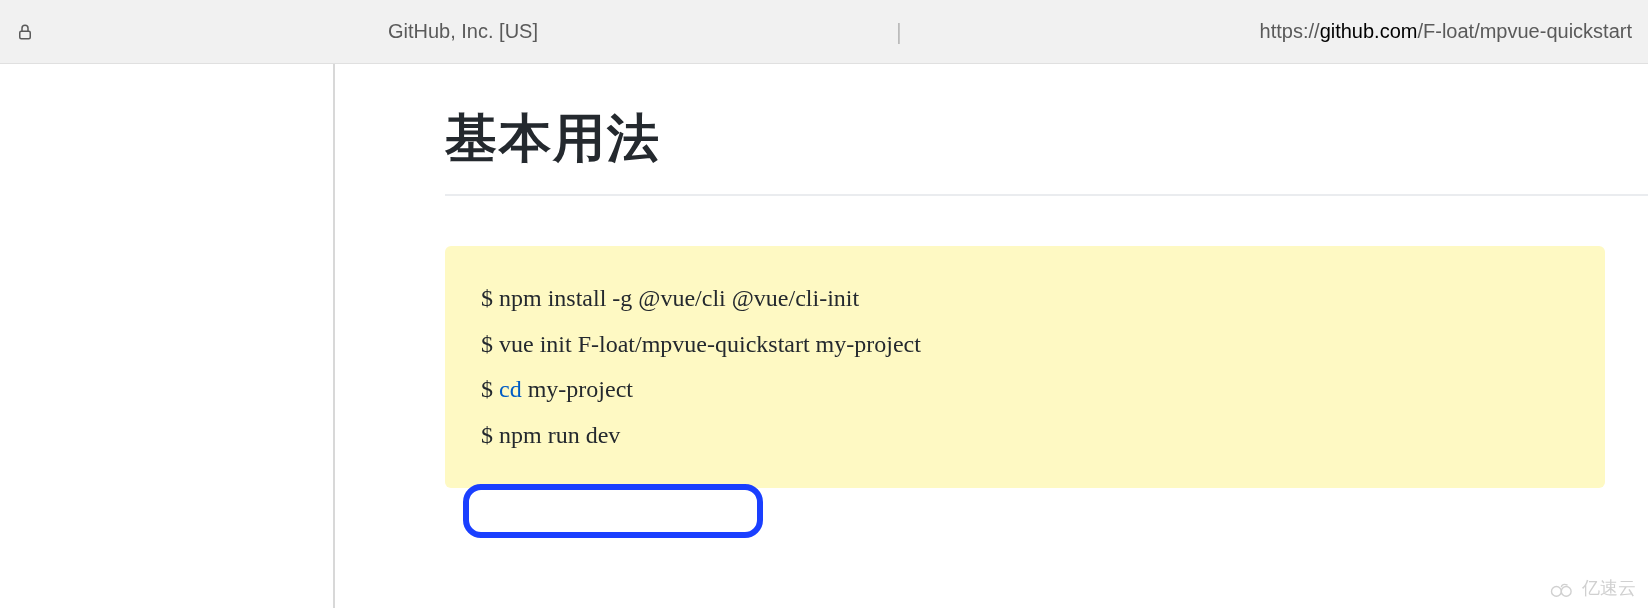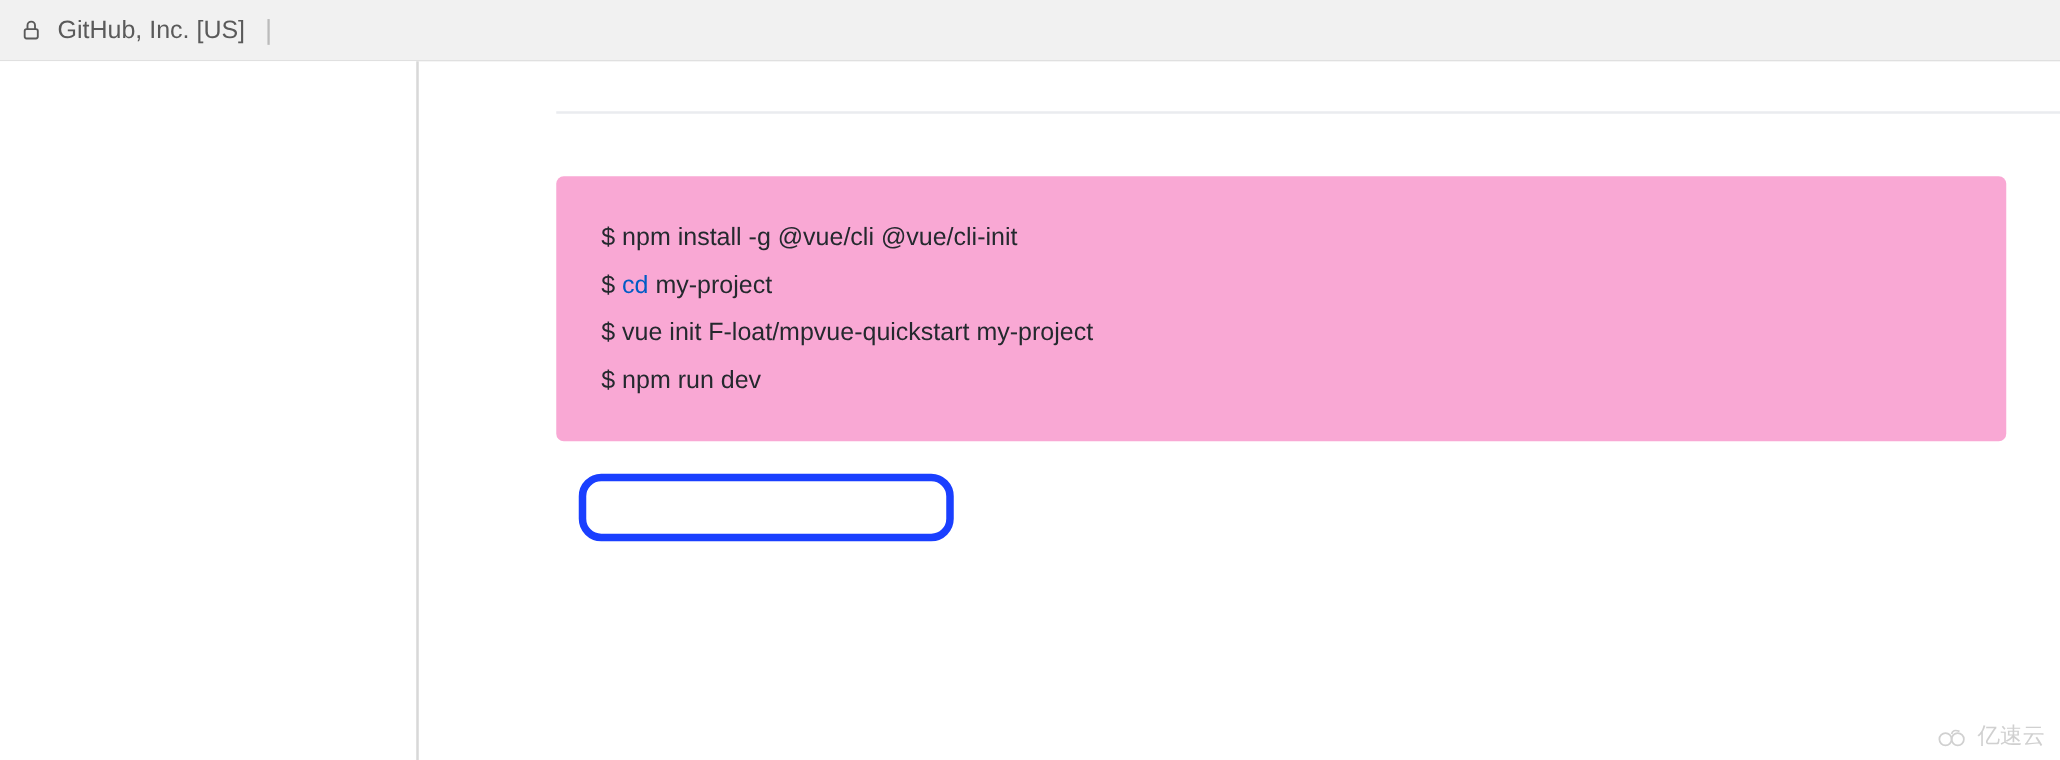--- a/index.html
+++ b/index.html
@@ -9,27 +9,28 @@
     }
     body {
       font-family: -apple-system, BlinkMacSystemFont, "Segoe UI", Helvetica, Arial, sans-serif;
       background: #ffffff;
       width: 1648px;
       height: 608px;
       overflow: hidden;
       position: relative;
     }
     .address-bar {
-      height: 49px;
+      height: 64px;
       background: #f1f1f1;
       display: flex;
       align-items: center;
       padding: 0 16px;
       border-bottom: 1px solid #e0e0e0;
-      gap: 12px;
+      gap: 24px;
+      justify-content: space-between;
     }
     .lock-icon {
       width: 18px;
       height: 18px;
       display: flex;
       align-items: center;
       justify-content: center;
       color: #5a5a5a;
     }
     .site-identity {
@@ -69,25 +70,25 @@
       margin-bottom: 20px;
       letter-spacing: 2px;
     }
     .heading-divider {
       border: none;
       border-top: 2px solid #eaecef;
       margin-bottom: 50px;
       width: 100%;
     }
     .code-block {
-      background: #f9a8d4;
+      background: #fef9c3;
       border-radius: 6px;
       padding: 30px 36px;
-      font-family: Liberation Sans, sans-serif;
-      font-size: 20px;
+      font-family: Liberation Serif, serif;
+      font-size: 24px;
       line-height: 1.9;
       color: #24292e;
       position: relative;
       width: fit-content;
       min-width: 1160px;
     }
     .code-line {
       white-space: pre;
       position: relative;
     }
@@ -121,30 +122,34 @@
 
 <div class="address-bar">
   <span class="lock-icon">
     <svg viewBox="0 0 24 24" width="18" height="18" fill="none" stroke="#5a5a5a" stroke-width="2">
       <rect x="5" y="11" width="14" height="10" rx="2"></rect>
       <path d="M8 11V7a4 4 0 0 1 8 0v4"></path>
     </svg>
   </span>
   <span class="site-identity">GitHub, Inc. [US]</span>
   <span class="divider">|</span>
+  <span class="url">
+    <span>https://</span><span class="url-domain">github.com</span><span>/F-loat/mpvue-quickstart</span>
+  </span>
 </div>
 
 <div class="content-area">
   <div class="left-gutter"></div>
   <div class="main-content">
+    <h2 class="heading">基本用法</h2>
     <hr class="heading-divider">
     <div class="code-block">
       <div class="code-line"><span>$ </span><span>npm install -g @vue/cli @vue/cli-init</span></div>
+      <div class="code-line"><span>$ </span><span>vue init F-loat/mpvue-quickstart my-project</span></div>
       <div class="code-line"><span>$ </span><span class="code-keyword">cd</span><span> my-project</span></div>
-      <div class="code-line"><span>$ </span><span>vue init F-loat/mpvue-quickstart my-project</span></div>
       <div class="code-line"><span>$ </span><span>npm run dev</span></div>
       <div class="highlight-box" style="left:18px; top:238px; width:300px; height:54px;"></div>
     </div>
   </div>
 </div>
 
 <div class="watermark">
   <span class="watermark-icon">
     <svg viewBox="0 0 40 24" width="28" height="20" fill="none" stroke="#d0d0d0" stroke-width="2">
       <circle cx="12" cy="14" r="7"></circle>

